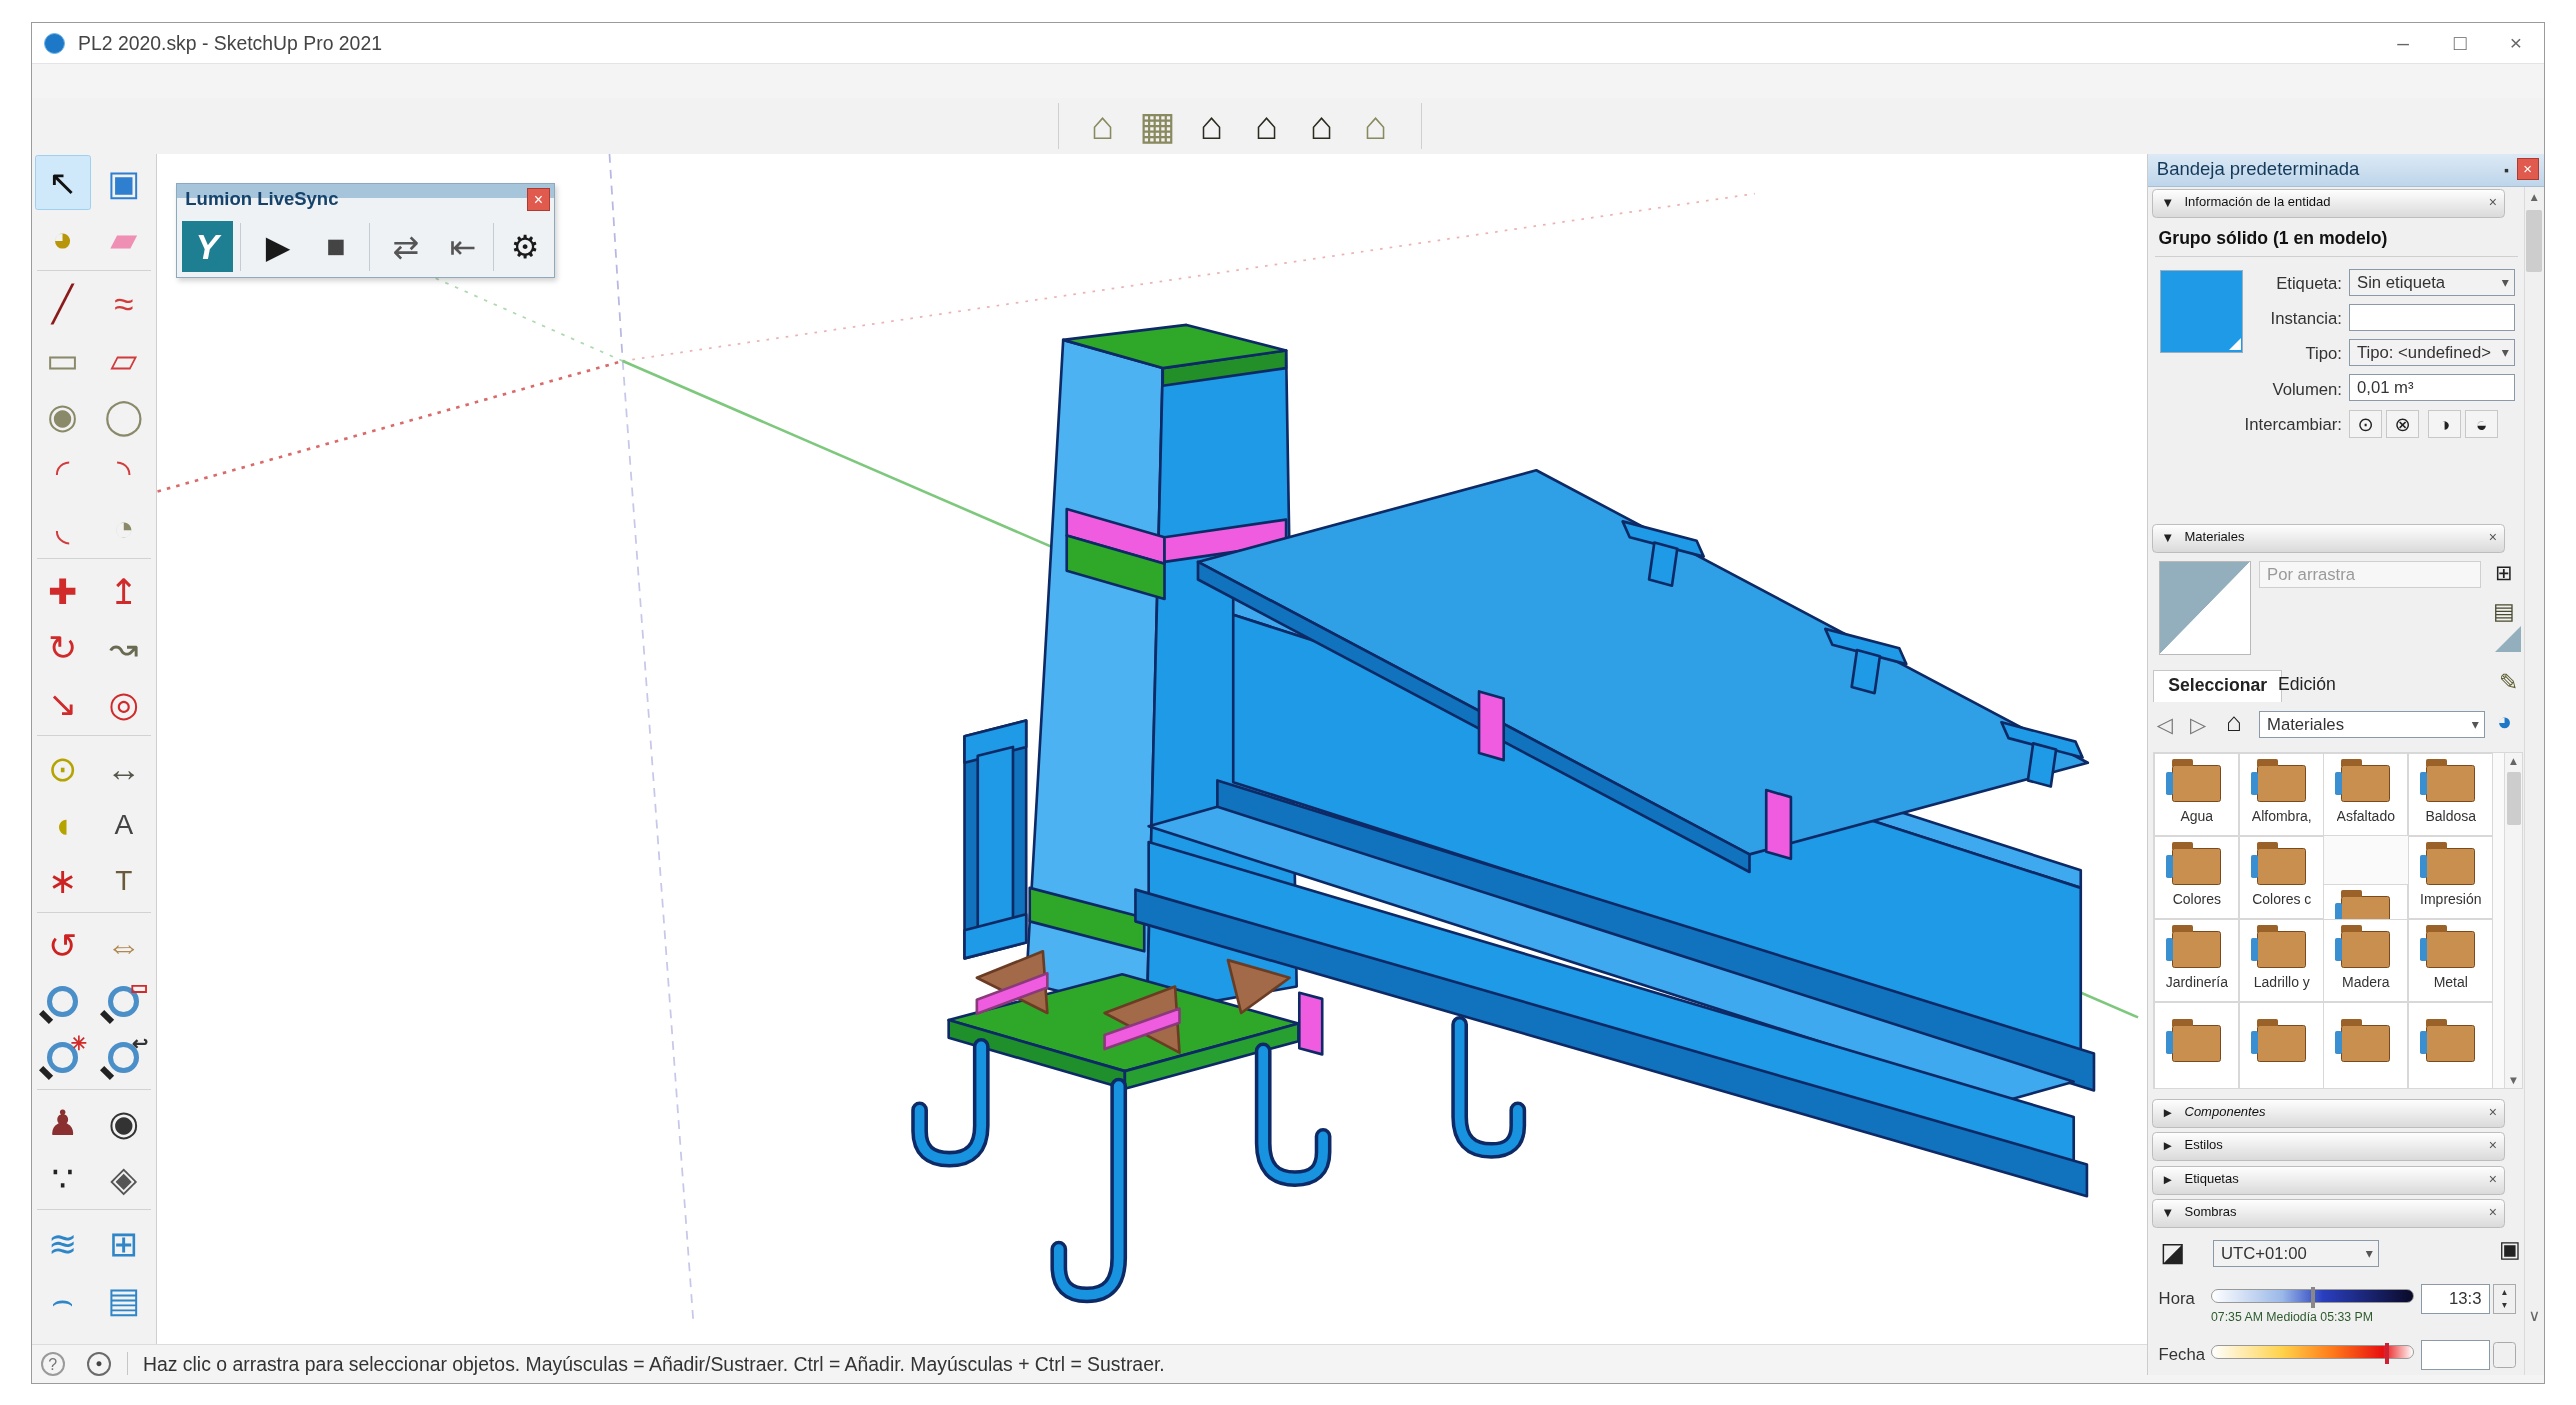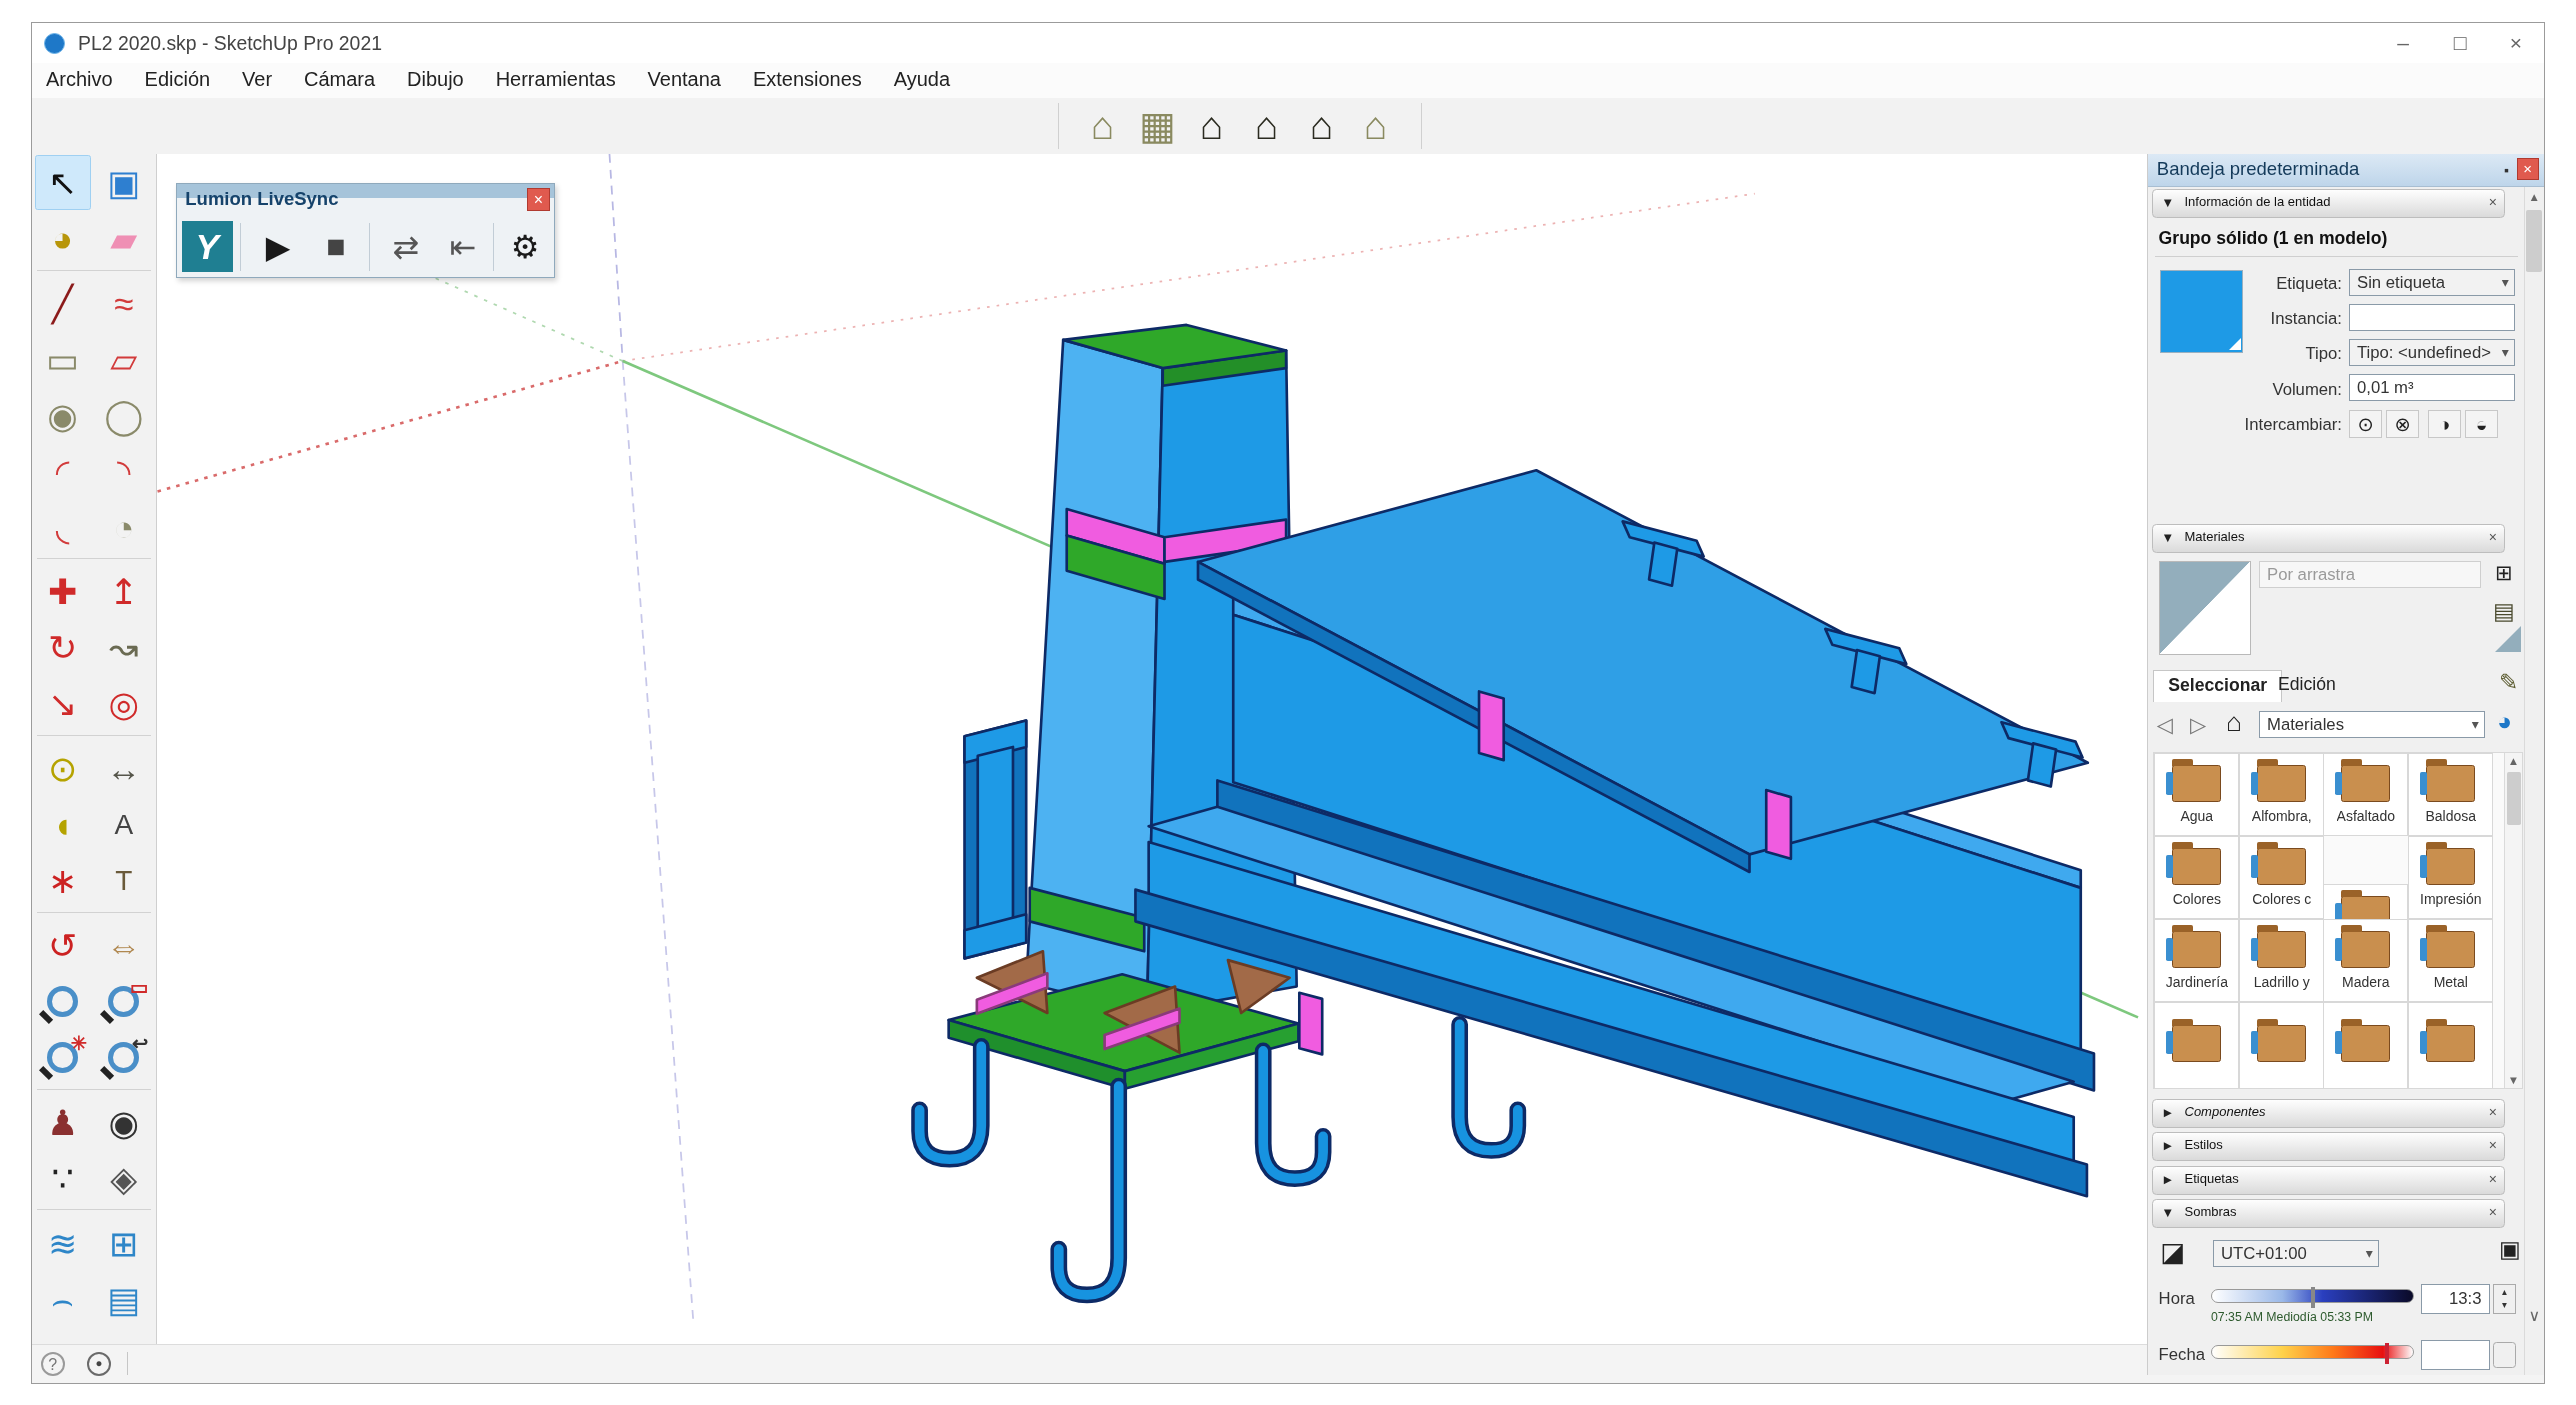--- a/index.html
+++ b/index.html
@@ -97,31 +97,20 @@
 <div class="window">
 
   <div class="titlebar">
     <span class="appicon"></span>
     <span class="wtitle">PL2 2020.skp - SketchUp Pro 2021</span>
     <span class="wctl" style="right:113px;">–</span>
     <span class="wctl" style="right:56px;">□</span>
     <span class="wctl" style="right:0;">×</span>
   </div>
 
-  <div class="menubar">
-    <span class="menuitem">Archivo</span>
-    <span class="menuitem">Edición</span>
-    <span class="menuitem">Ver</span>
-    <span class="menuitem">Cámara</span>
-    <span class="menuitem">Dibujo</span>
-    <span class="menuitem">Herramientas</span>
-    <span class="menuitem">Ventana</span>
-    <span class="menuitem">Extensiones</span>
-    <span class="menuitem">Ayuda</span>
-  </div>
 
   <div class="toolbar">
     <div class="vsep" style="left:1026px;"></div>
     <div class="viewbtn" style="left:1045px;"><span class="tint">⌂</span></div>
     <div class="viewbtn" style="left:1100px;"><span class="tint">▦</span></div>
     <div class="viewbtn" style="left:1154px;"><span>⌂</span></div>
     <div class="viewbtn" style="left:1209px;"><span>⌂</span></div>
     <div class="viewbtn" style="left:1264px;"><span>⌂</span></div>
     <div class="viewbtn" style="left:1318px;"><span class="tint">⌂</span></div>
     <div class="vsep" style="left:1389px;"></div>
@@ -594,18 +583,19 @@
       <div class="slidermark" style="left:173px;background:#c23;"></div>
     </div>
     <input class="tinput" style="left: 273px; top: 1186px; width: 69px; height: 30px;" value="">
     <div class="abs" style="left:345px;top:1188px;width:23px;height:26.4px;background:#f0f0f0;border:0.9px solid #aaa;border-radius:3.5px;box-sizing:border-box;"></div>
   </div>
 
   <div class="statusbar">
     <span class="circ" style="left:8.8px;">?</span>
     <span class="circ" style="left:55px;border-color:#6a6a6a;color:#444;font-size:11.5px;line-height:19.4px;">●</span>
     <span class="sdiv"></span>
+    <span class="statustext">Haz clic o arrastra para seleccionar objetos. Mayúsculas = Añadir/Sustraer. Ctrl = Añadir. Mayúsculas + Ctrl = Sustraer.</span>
   </div>
 
 
 </div>
 </div>
 
 
 </body></html>

